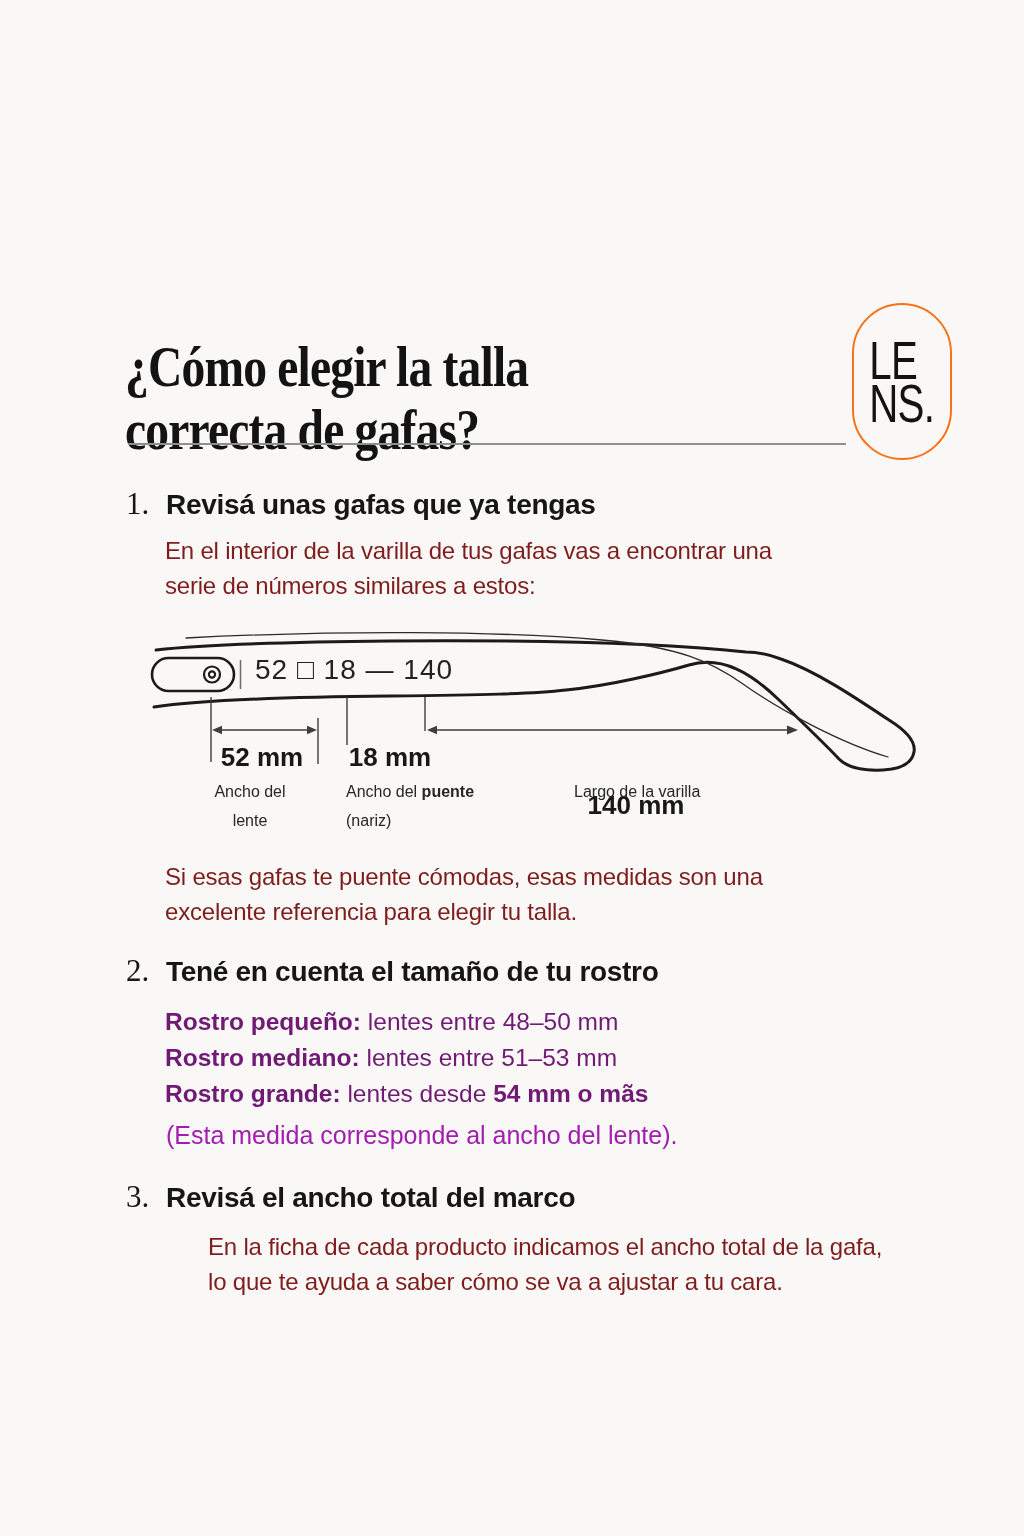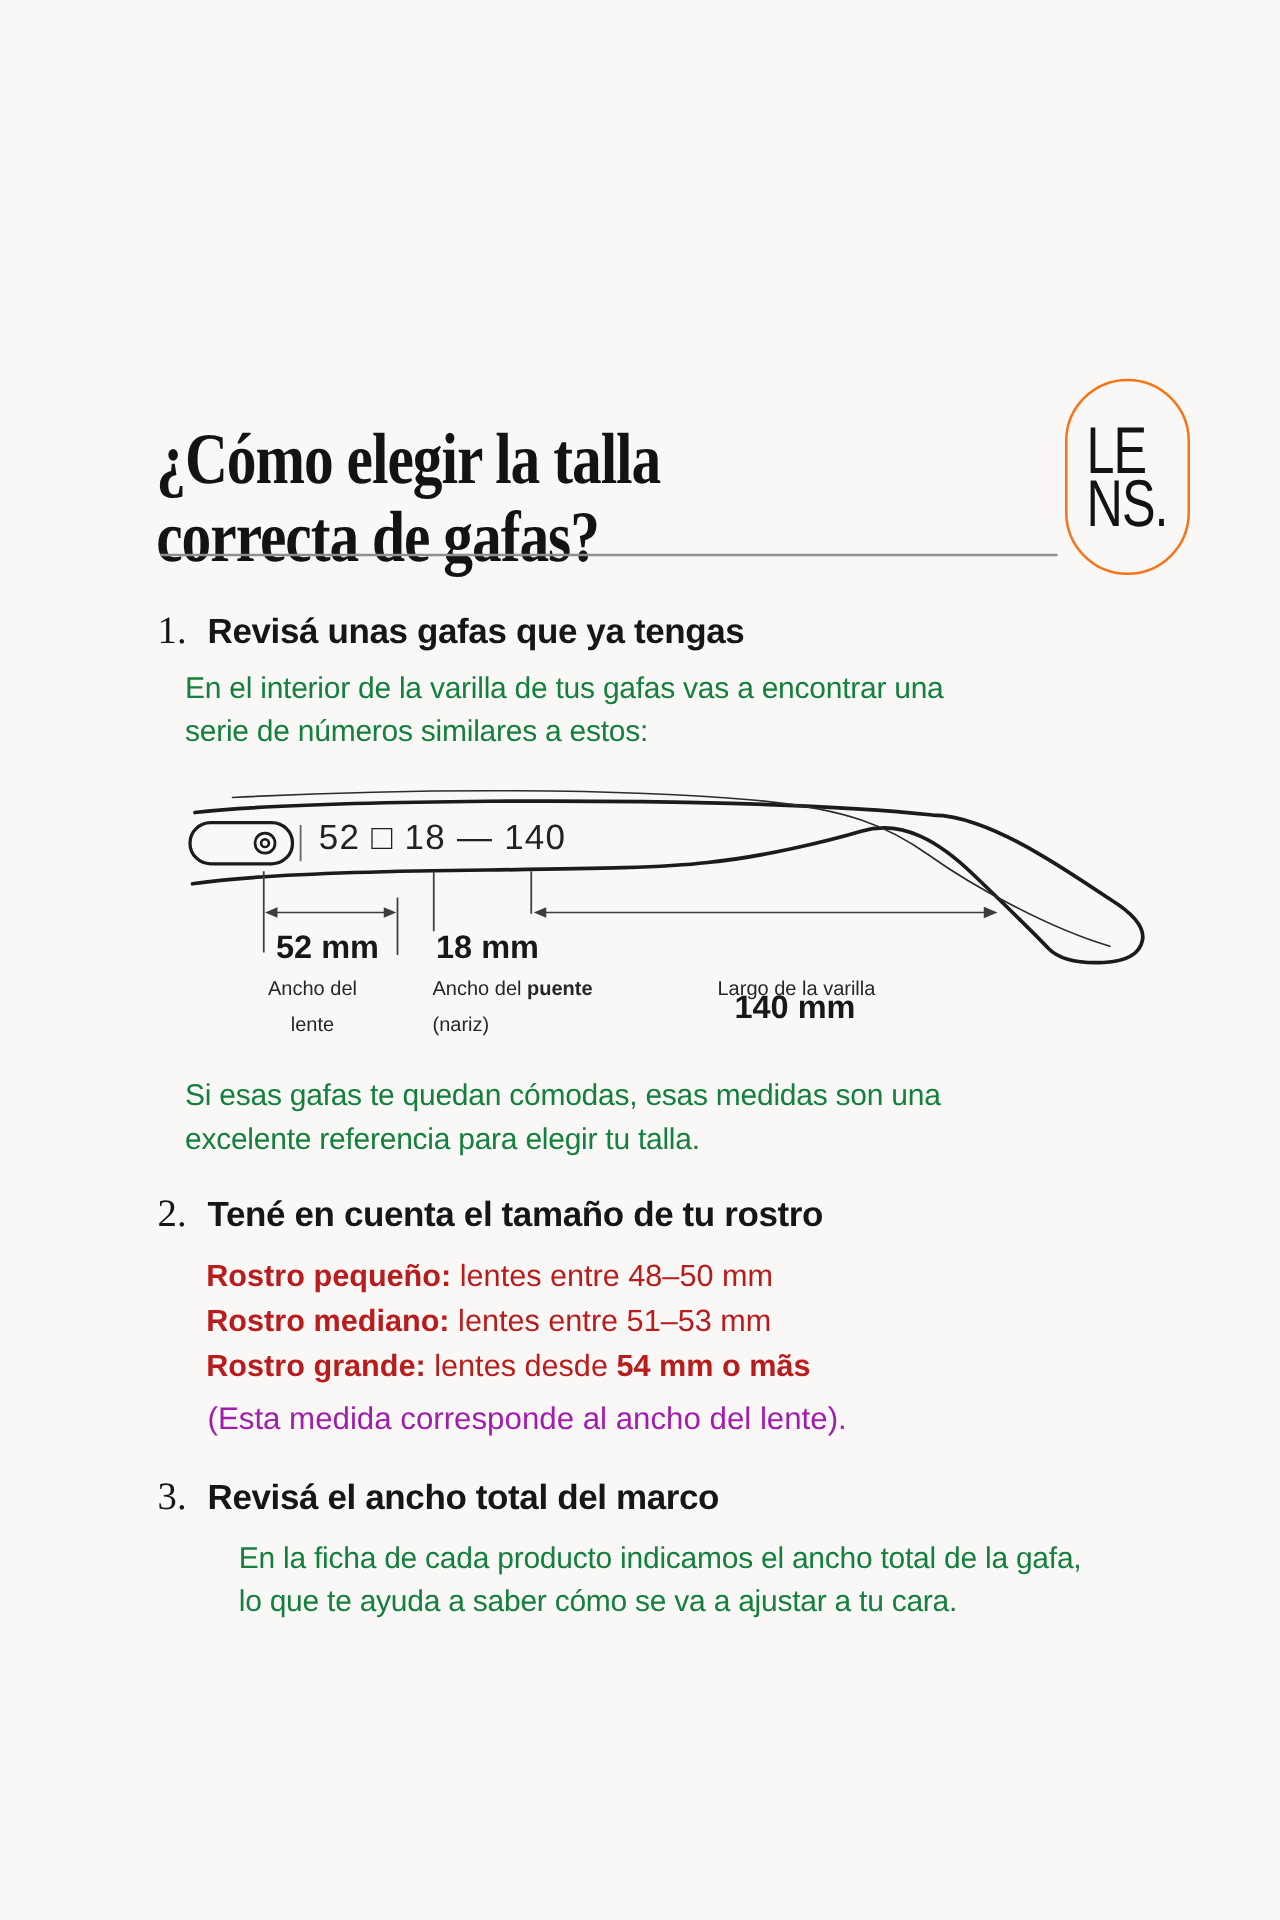--- a/index.html
+++ b/index.html
@@ -38,27 +38,27 @@
   .sec-head .num{
     font-family:"Liberation Serif",serif;font-size:31px;font-weight:400;
     color:#161616;width:40px;flex:0 0 40px;
   }
   .sec-head .ht{font-size:28px;font-weight:700;letter-spacing:-.3px;color:#161616;}
   .head1{top:486px;}
   .head2{top:953px;}
   .head3{top:1179px;}
 
   
-  .para{left:148px;font-size:24px;line-height:35px;letter-spacing:-.2px;color:#15803d;white-space:nowrap;}
+  .para{left:165px;font-size:24px;line-height:35px;letter-spacing:-.2px;color:#7f1d1d;white-space:nowrap;}
   .para1{top:533px;}
   .outro{top:859px;}
   .para3{top:1229px;margin-left:43px;}
 
   
-  .rows{left:165px;top:1004px;font-size:24.5px;line-height:36px;color:#b91c1c;white-space:nowrap;}
+  .rows{left:165px;top:1004px;font-size:24.5px;line-height:36px;color:#701a75;white-space:nowrap;}
   .rows .b,.b{font-weight:700;}
   .note{left:166px;top:1121px;font-size:25px;color:#a21caf;white-space:nowrap;}
 
   
   .diagram{left:140px;top:617px;width:800px;height:245px;}
   .diagram svg{position:absolute;left:0;top:0;}
   .engraving{
     position:absolute;left:115px;top:37px;
     font-size:28px;letter-spacing:1px;color:#222;white-space:nowrap;
   }
@@ -156,21 +156,21 @@
     <div>lente</div>
   </div>
   <div class="dim-label s2">
     <div><span>Ancho del </span><span class="b">puente</span></div>
     <div>(nariz)</div>
   </div>
   <div class="dim-label s3">Largo de la varilla</div>
 </div>
 
 <div class="abs para outro">
-  <div>Si esas gafas te quedan cómodas, esas medidas son una</div>
+  <div>Si esas gafas te puente cómodas, esas medidas son una</div>
   <div>excelente referencia para elegir tu talla.</div>
 </div>
 
 <div class="abs sec-head head2">
   <span class="num">2.</span>
   <span class="ht">Tené en cuenta el tamaño de tu rostro</span>
 </div>
 
 <div class="abs rows">
   <div>

